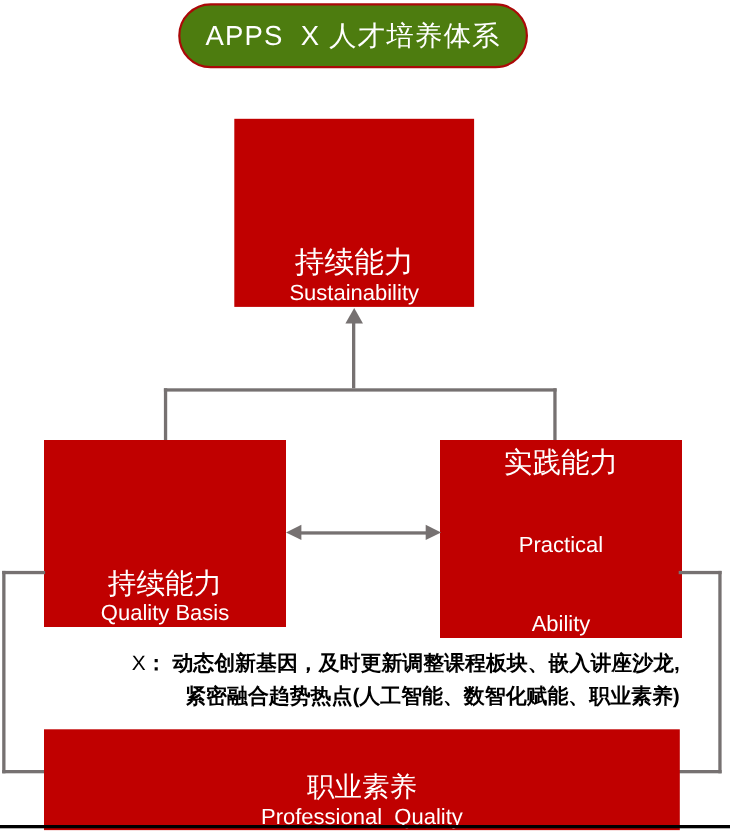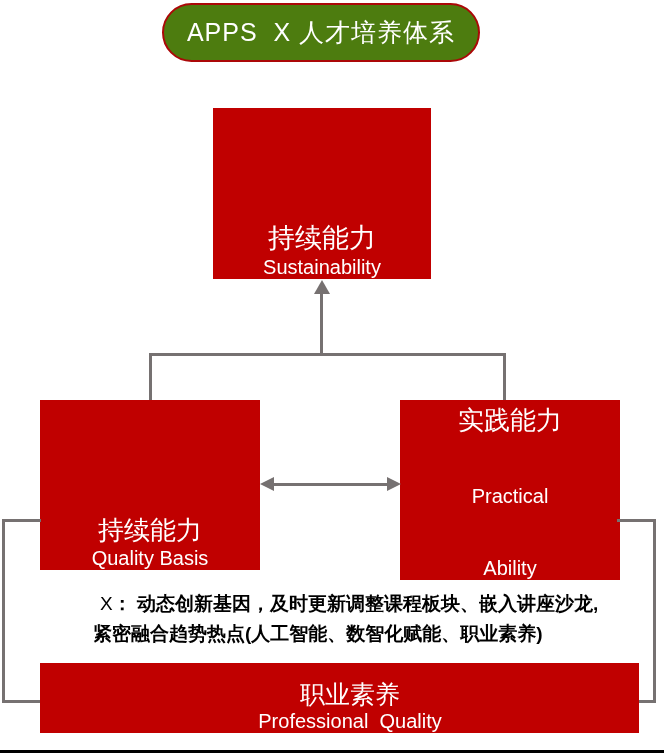--- a/index.html
+++ b/index.html
@@ -37,21 +37,21 @@
   .bracket.right{
     left:617px;top:519px;width:39px;height:184px;
     border-right:3px solid #767171;border-top:3px solid #767171;border-bottom:3px solid #767171;
   }
   .tri{position:absolute;width:0;height:0;}
   .tri.up{border-left:8px solid transparent;border-right:8px solid transparent;border-bottom:14px solid #767171;}
   .tri.left{border-top:7px solid transparent;border-bottom:7px solid transparent;border-right:14px solid #767171;}
   .tri.right{border-top:7px solid transparent;border-bottom:7px solid transparent;border-left:14px solid #767171;}
   .note{
     position:absolute;left:93px;top:589px;width:525px;color:#000;
-    font-size:19px;line-height:30px;font-weight:600;text-align:left;
+    font-size:19px;line-height:30px;font-weight:600;text-align:right;
   }
   .note .l1{padding-left:7px;}
   .divider{position:absolute;left:0;top:750px;width:664px;height:3px;background:#000;}
 </style>
 </head>
 <body>
 
 <div id="stage">
 
   <div class="pill">
@@ -84,20 +84,20 @@
   <div class="tri right" style="left:387px;top:477px;"></div>
 
   <div class="bracket left"></div>
   <div class="bracket right"></div>
 
   <div class="note">
     <div class="l1"><span class="b">X</span><span>： 动态创新基因，及时更新调整课程板块、嵌入讲座沙龙,</span></div>
     <div class="l2">紧密融合趋势热点(人工智能、数智化赋能、职业素养)</div>
   </div>
 
-  <div class="redbox" style="left:40px;top:663px;width:578px;height:70px;padding-left:21px;">
+  <div class="redbox" style="left:40px;top:663px;width:578px;height:92px;">
     <div class="zh-md" style="font-size:25px;line-height:29px;">职业素养</div>
     <div class="en-line"><span class="b">Professional</span><span>  Quality</span></div>
   </div>
 
   <div class="divider"></div>
 
 </div>
 
 </body></html>

